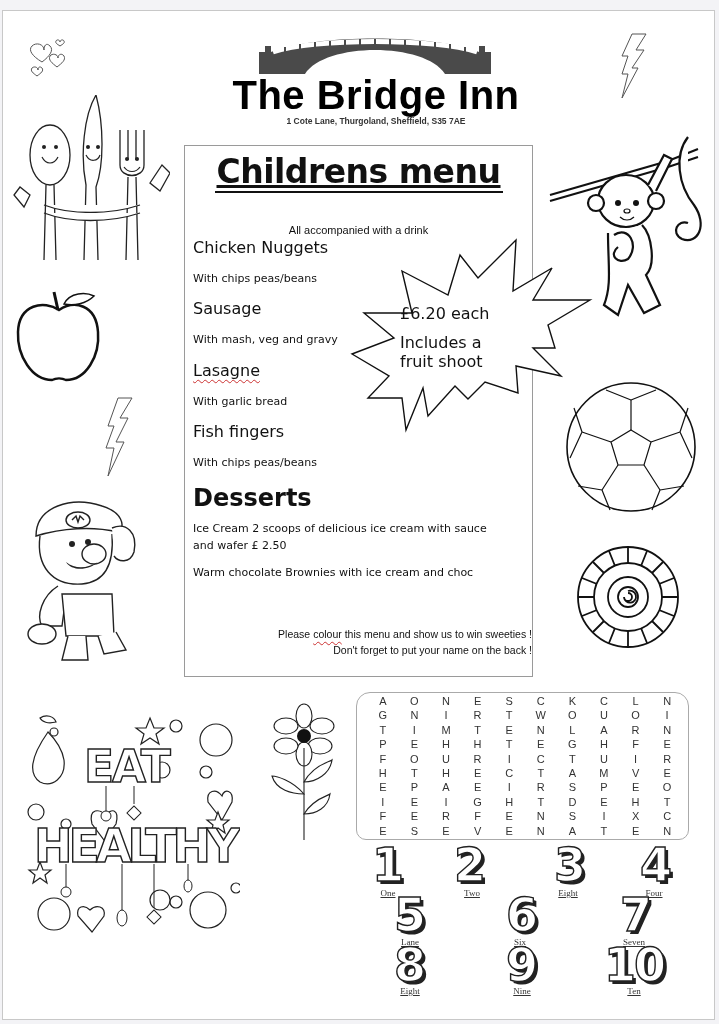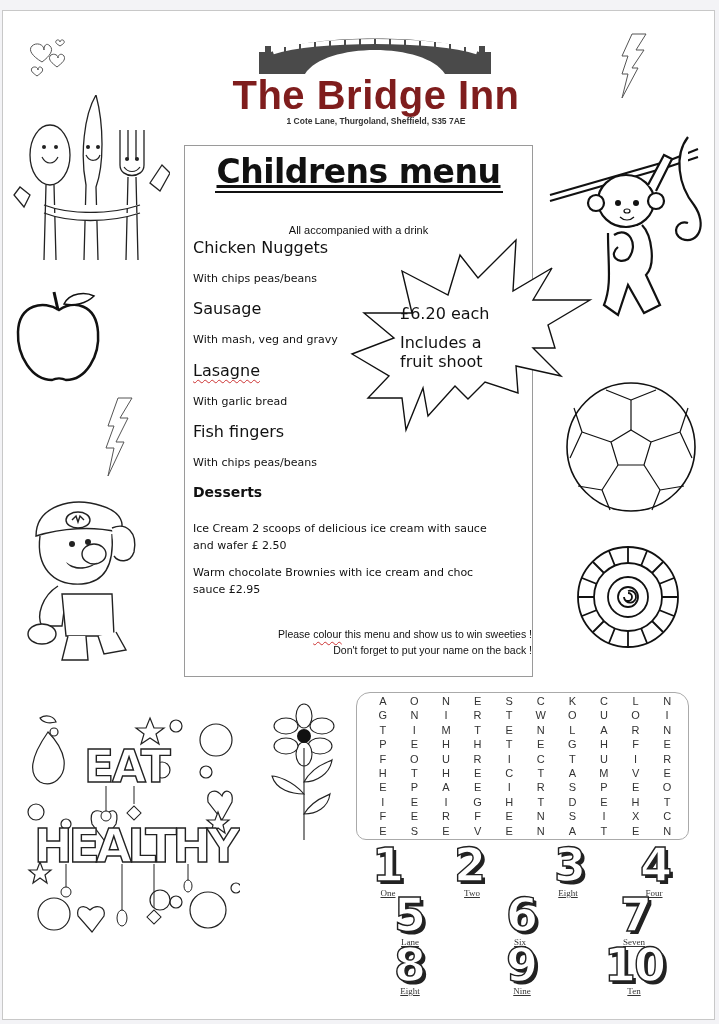--- a/index.html
+++ b/index.html
@@ -1,27 +1,27 @@
 <!DOCTYPE html>
 <html><head>
 <meta charset="utf-8">
 <style>
   html, body { margin:0; padding:0; }
   body { width:719px; height:1024px; background:#f3f3f6; position:relative; overflow:hidden; font-family:"DejaVu Sans", sans-serif; color:#111; }
   .page { position:absolute; left:2px; top:10px; width:713px; height:1010px; background:#fff; border:1px solid #c8c8c8; box-sizing:border-box; }
   .abs { position:absolute; }
-  .logo-title { position:absolute; left:194px; top:72px; width:364px; text-align:center; font-family:"Liberation Sans", sans-serif; font-weight:bold; font-size:40px; color:#7f1d1d; letter-spacing:0.5px; line-height:46px; }
+  .logo-title { position:absolute; left:194px; top:72px; width:364px; text-align:center; font-family:"Liberation Sans", sans-serif; font-weight:bold; font-size:40px; color:#000000; letter-spacing:0.5px; line-height:46px; }
   .logo-address { position:absolute; left:194px; top:116px; width:364px; text-align:center; font-family:"Liberation Sans", sans-serif; font-weight:bold; font-size:8.5px; color:#333; }
   .menu-box { position:absolute; left:184px; top:145px; width:349px; height:532px; border:1.5px solid #9a9a9a; box-sizing:border-box; background:#fff; }
   .menu-title { position:absolute; left:0; top:6px; width:100%; text-align:center; font-family:"DejaVu Sans", sans-serif; font-weight:bold; font-size:33px; letter-spacing:-0.5px; }
   .menu-title span { border-bottom:2px solid #111; padding:0 2px;text-decoration:underline; }
   .menu-sub { position:absolute; left:0; top:66px; width:100%; text-align:center; font-size:11px; font-family:"Liberation Sans", sans-serif;margin-top:12px; }
   .item-name { position:absolute; left:8px; font-family:"DejaVu Sans", sans-serif; font-size:16px; }
   .item-desc { position:absolute; left:8px; font-family:"DejaVu Sans", sans-serif; font-size:11px; }
-  .dessert-head { position:absolute; left:8px; top:338px; font-weight:bold; font-size:14px; font-family:"DejaVu Sans", sans-serif; }
+  .dessert-head { position:absolute; left:8px; top:338px; font-weight:bold; font-size:24px; font-family:"DejaVu Sans", sans-serif; }
   .dessert { position:absolute; left:8px; width:330px; font-size:11px; line-height:17px; font-family:"DejaVu Sans", sans-serif; }
   .menu-footer { position:absolute; left:0; top:480px; width:100%; text-align:right; font-size:10.5px; line-height:16px; font-family:"Liberation Sans", sans-serif; }
   .squiggle { text-decoration: underline wavy #c33; text-underline-offset:3px; text-decoration-thickness:1px; }
   .burst { position:absolute; left:350px; top:238px; width:245px; height:200px; }
   .burst-text { position:absolute; left:400px; font-family:"DejaVu Sans", sans-serif; font-size:16px; text-align:left; width:110px; }
   .wordsearch { position:absolute; left:356px; top:692px; width:333px; height:148px; border:1px solid #aaa; border-radius:14px 14px 10px 10px; box-sizing:border-box; }
   .ws-grid { position:absolute; left:10px; top:1px; display:grid; grid-template-columns:repeat(10, 31.6px); grid-auto-rows:14.4px; }
   .ws-grid span { font-family:"Liberation Sans", sans-serif; font-size:11px; color:#333; text-align:center; line-height:14px; }
   .num { position:absolute; font-family:"DejaVu Sans", sans-serif; font-weight:bold; color:#fff; -webkit-text-stroke:1.4px #222; text-shadow:3px 3px 0 #222; text-align:center; }
   .num-label { position:absolute; font-family:"Liberation Serif", serif; font-size:9px; color:#333; text-align:center; width:60px;text-decoration:underline; }
@@ -66,21 +66,20 @@
   <div class="item-name" style="top:276px">Fish fingers</div>
   <div class="item-desc" style="top:310px">With chips peas/beans</div>
 
   <div class="dessert-head">Desserts</div>
   <div class="dessert" style="top:374px">
     <div>Ice Cream 2 scoops of delicious ice cream with sauce</div>
     <div>and wafer £ 2.50</div>
   </div>
   <div class="dessert" style="top:418px">
     <div>Warm chocolate Brownies with ice cream and choc</div>
-    <div>sauce £2.95</div>
   </div>
 
   <div class="menu-footer">
     <div><span>Please </span><span class="squiggle">colour</span><span> this menu and show us to win sweeties !</span></div>
     <div>Don't forget to put your name on the back !</div>
   </div>
 </div>
 
 <svg class="burst" viewBox="0 0 245 200">
   <polygon fill="#fff" stroke="#111" stroke-width="1.4" points="52,33 98,57 110,17 128,40 166,2 163,53 202,30 183,62 240,62 198,87 205,110 183,110 211,138 166,128 168,155 135,144 118,161 105,148 78,178 73,150 56,192 52,160 18,160 39,138 2,116 44,100 14,75 62,75"></polygon>

